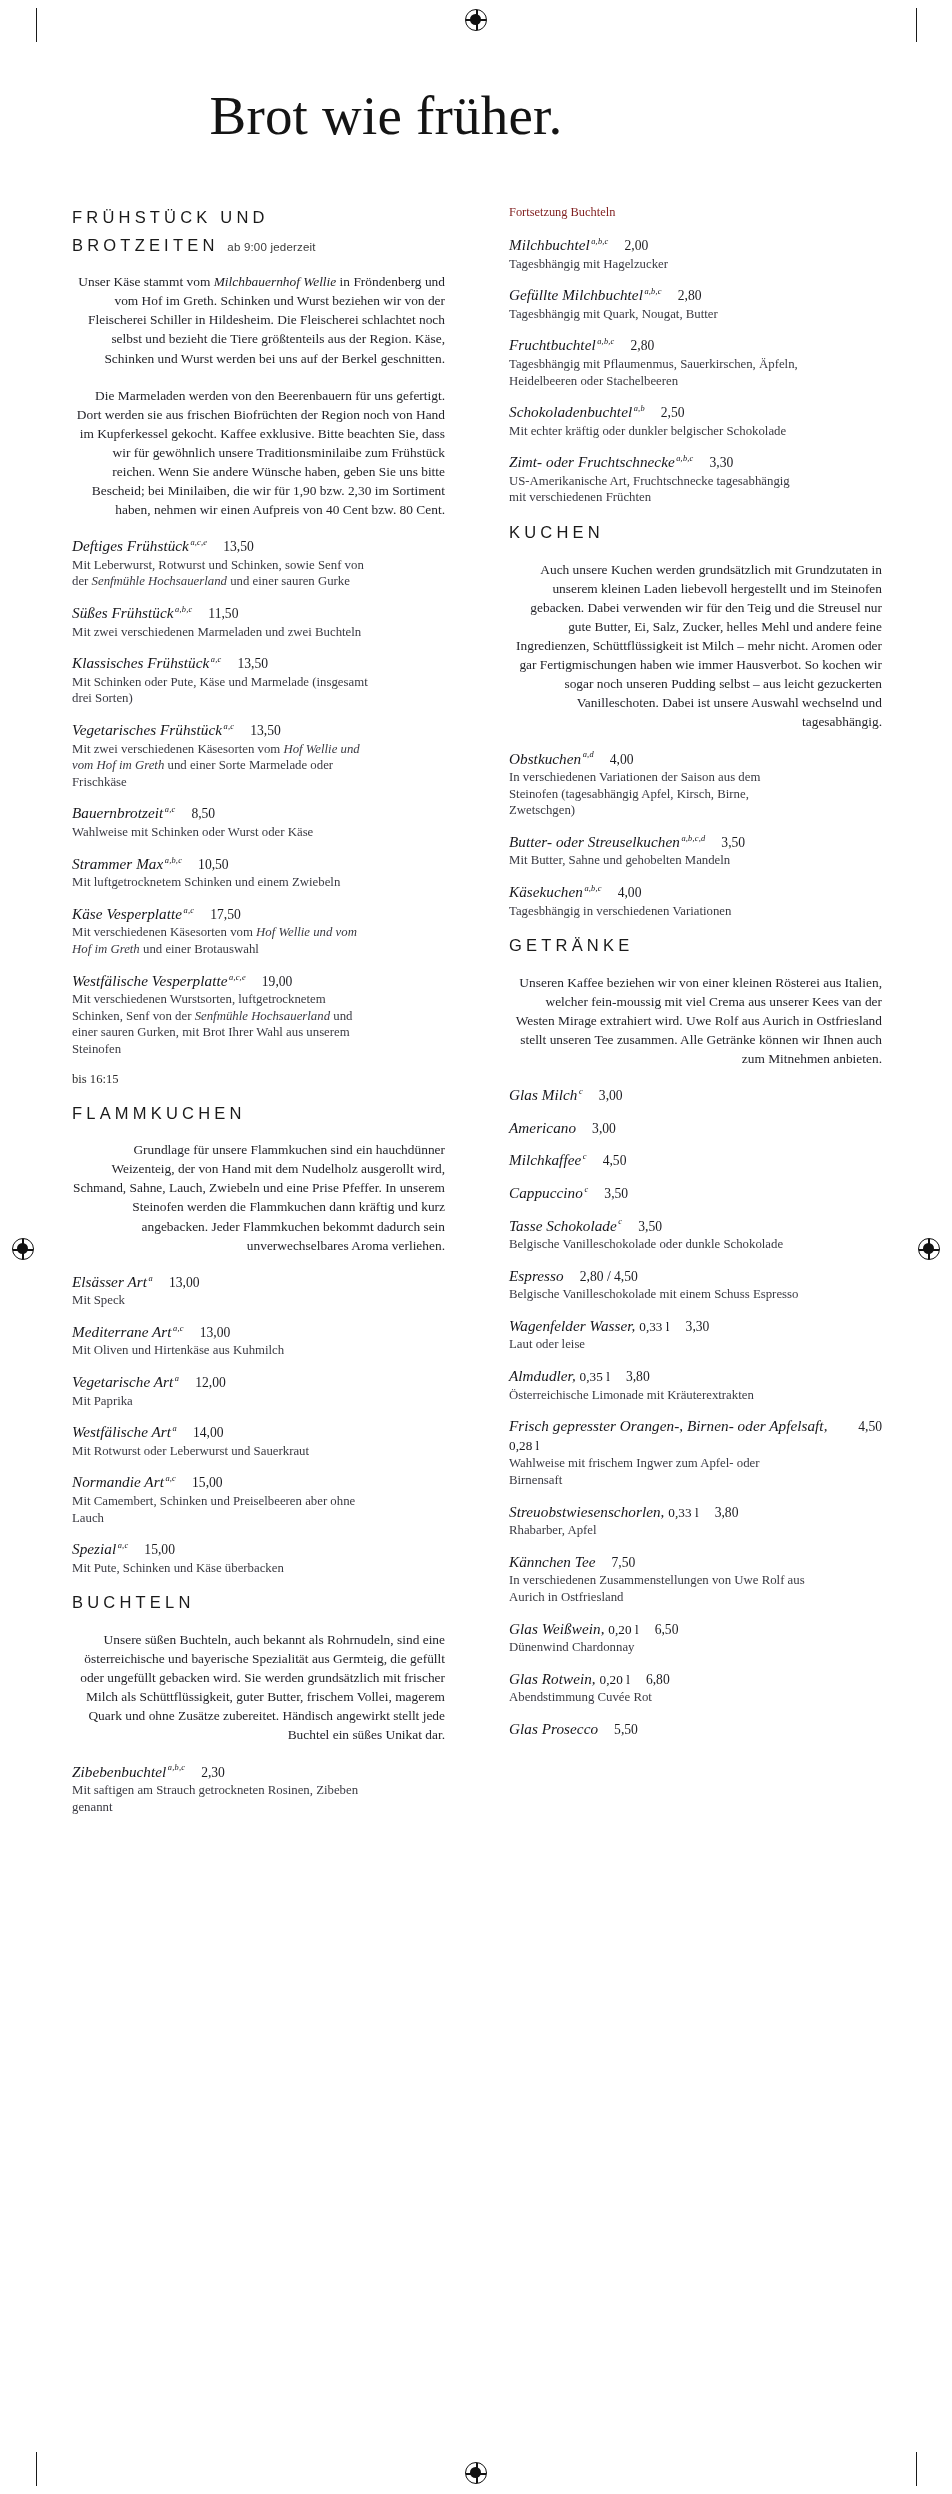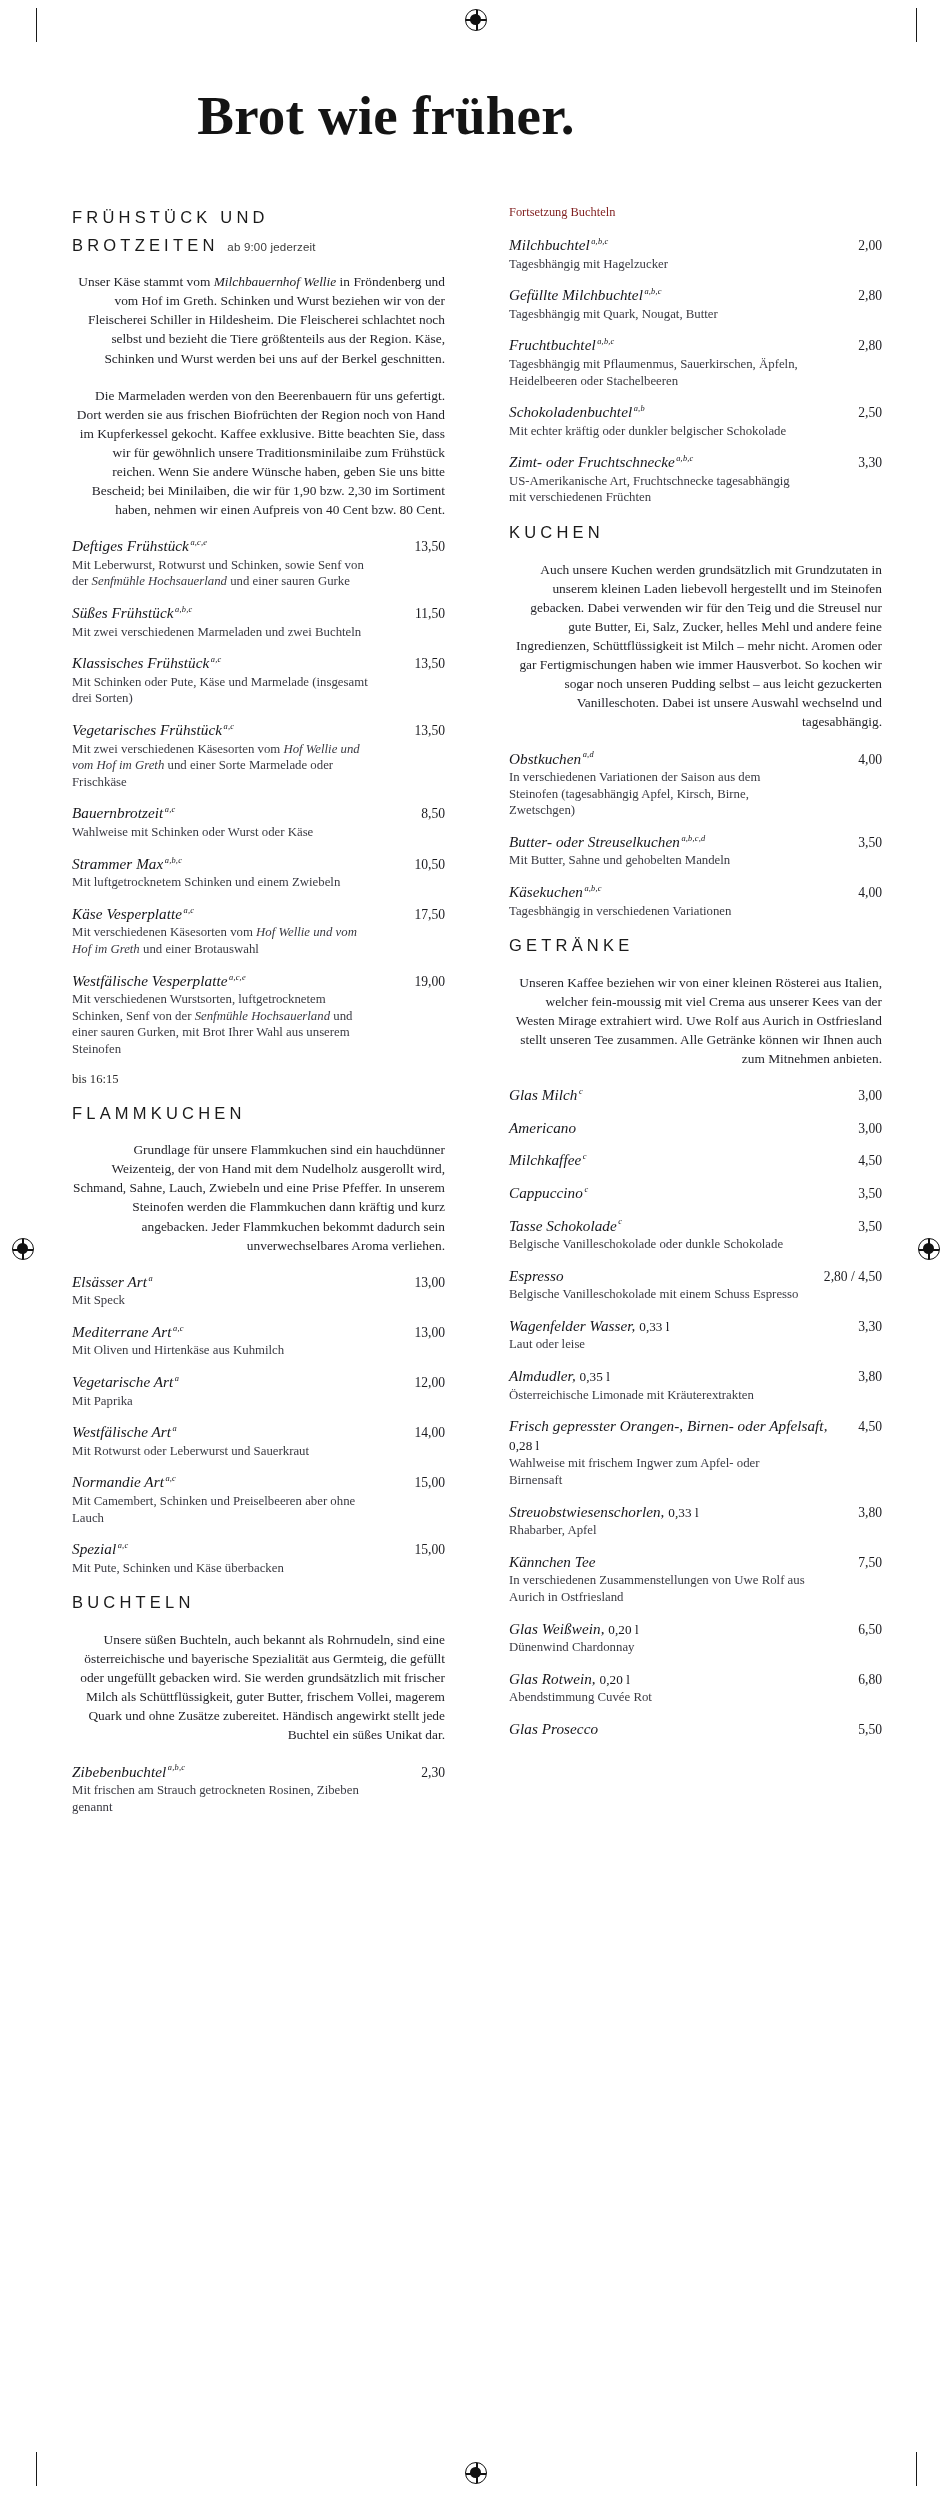--- a/index.html
+++ b/index.html
@@ -61,21 +61,21 @@
   .title {
     position: absolute;
     top: 88px;
     left: 0;
     width: 772px;
     text-align: center;
     font-size: 55px;
     line-height: 1.0;
     letter-spacing: 0.2px;
     color: #141414;
-    font-weight: 700;
+    font-weight: 400;
     font-family: "Liberation Serif", "DejaVu Serif", serif;
   }
 
   .columns {
     position: absolute;
     top: 205px;
     left: 72px;
     width: 810px;
     display: flex;
     gap: 64px;
@@ -120,21 +120,21 @@
     margin-bottom: 16px;
   }
 
   
   .item {
     margin-bottom: 14px;
   }
   .item-row {
     display: flex;
     align-items: baseline;
-    justify-content: space-between;
+    gap: 10px;
   }
   .item-name {
     font-style: italic;
     font-size: 15.2px;
     color: #16161a;
     line-height: 1.22;
     letter-spacing: 0.05px;
   }
   .item-name .vol {
     font-style: normal;
@@ -301,21 +301,21 @@
           </div>
         </div>
         <div class="sec-block">
           <div class="sec-head">BUCHTELN</div>
           <p class="intro">Unsere süßen Buchteln, auch bekannt als Rohrnudeln, sind eine österreichische und bayerische Spezialität aus Germteig, die gefüllt oder ungefüllt gebacken wird. Sie werden grundsätzlich mit frischer Milch als Schüttflüssigkeit, guter Butter, frischem Vollei, magerem Quark und ohne Zusätze zubereitet. Händisch angewirkt stellt jede Buchtel ein süßes Unikat dar.</p>
           <div class="item">
             <div class="item-row">
               <div class="item-name">Zibebenbuchtel<sup>a,b,c</sup></div>
               <div class="item-price">2,30</div>
             </div>
-            <div class="item-desc">Mit frischen am Strauch getrockneten Rosinen, Zibeben genannt</div>
+            <div class="item-desc">Mit saftigen am Strauch getrockneten Rosinen, Zibeben genannt</div>
           </div>
         </div>
       </div>
     <div class="col" id="col-right">
         <div class="cont-note">Fortsetzung Buchteln</div>
         <div class="sec-block">
           <div class="item">
             <div class="item-row">
               <div class="item-name">Milchbuchtel<sup>a,b,c</sup></div>
               <div class="item-price">2,00</div>

